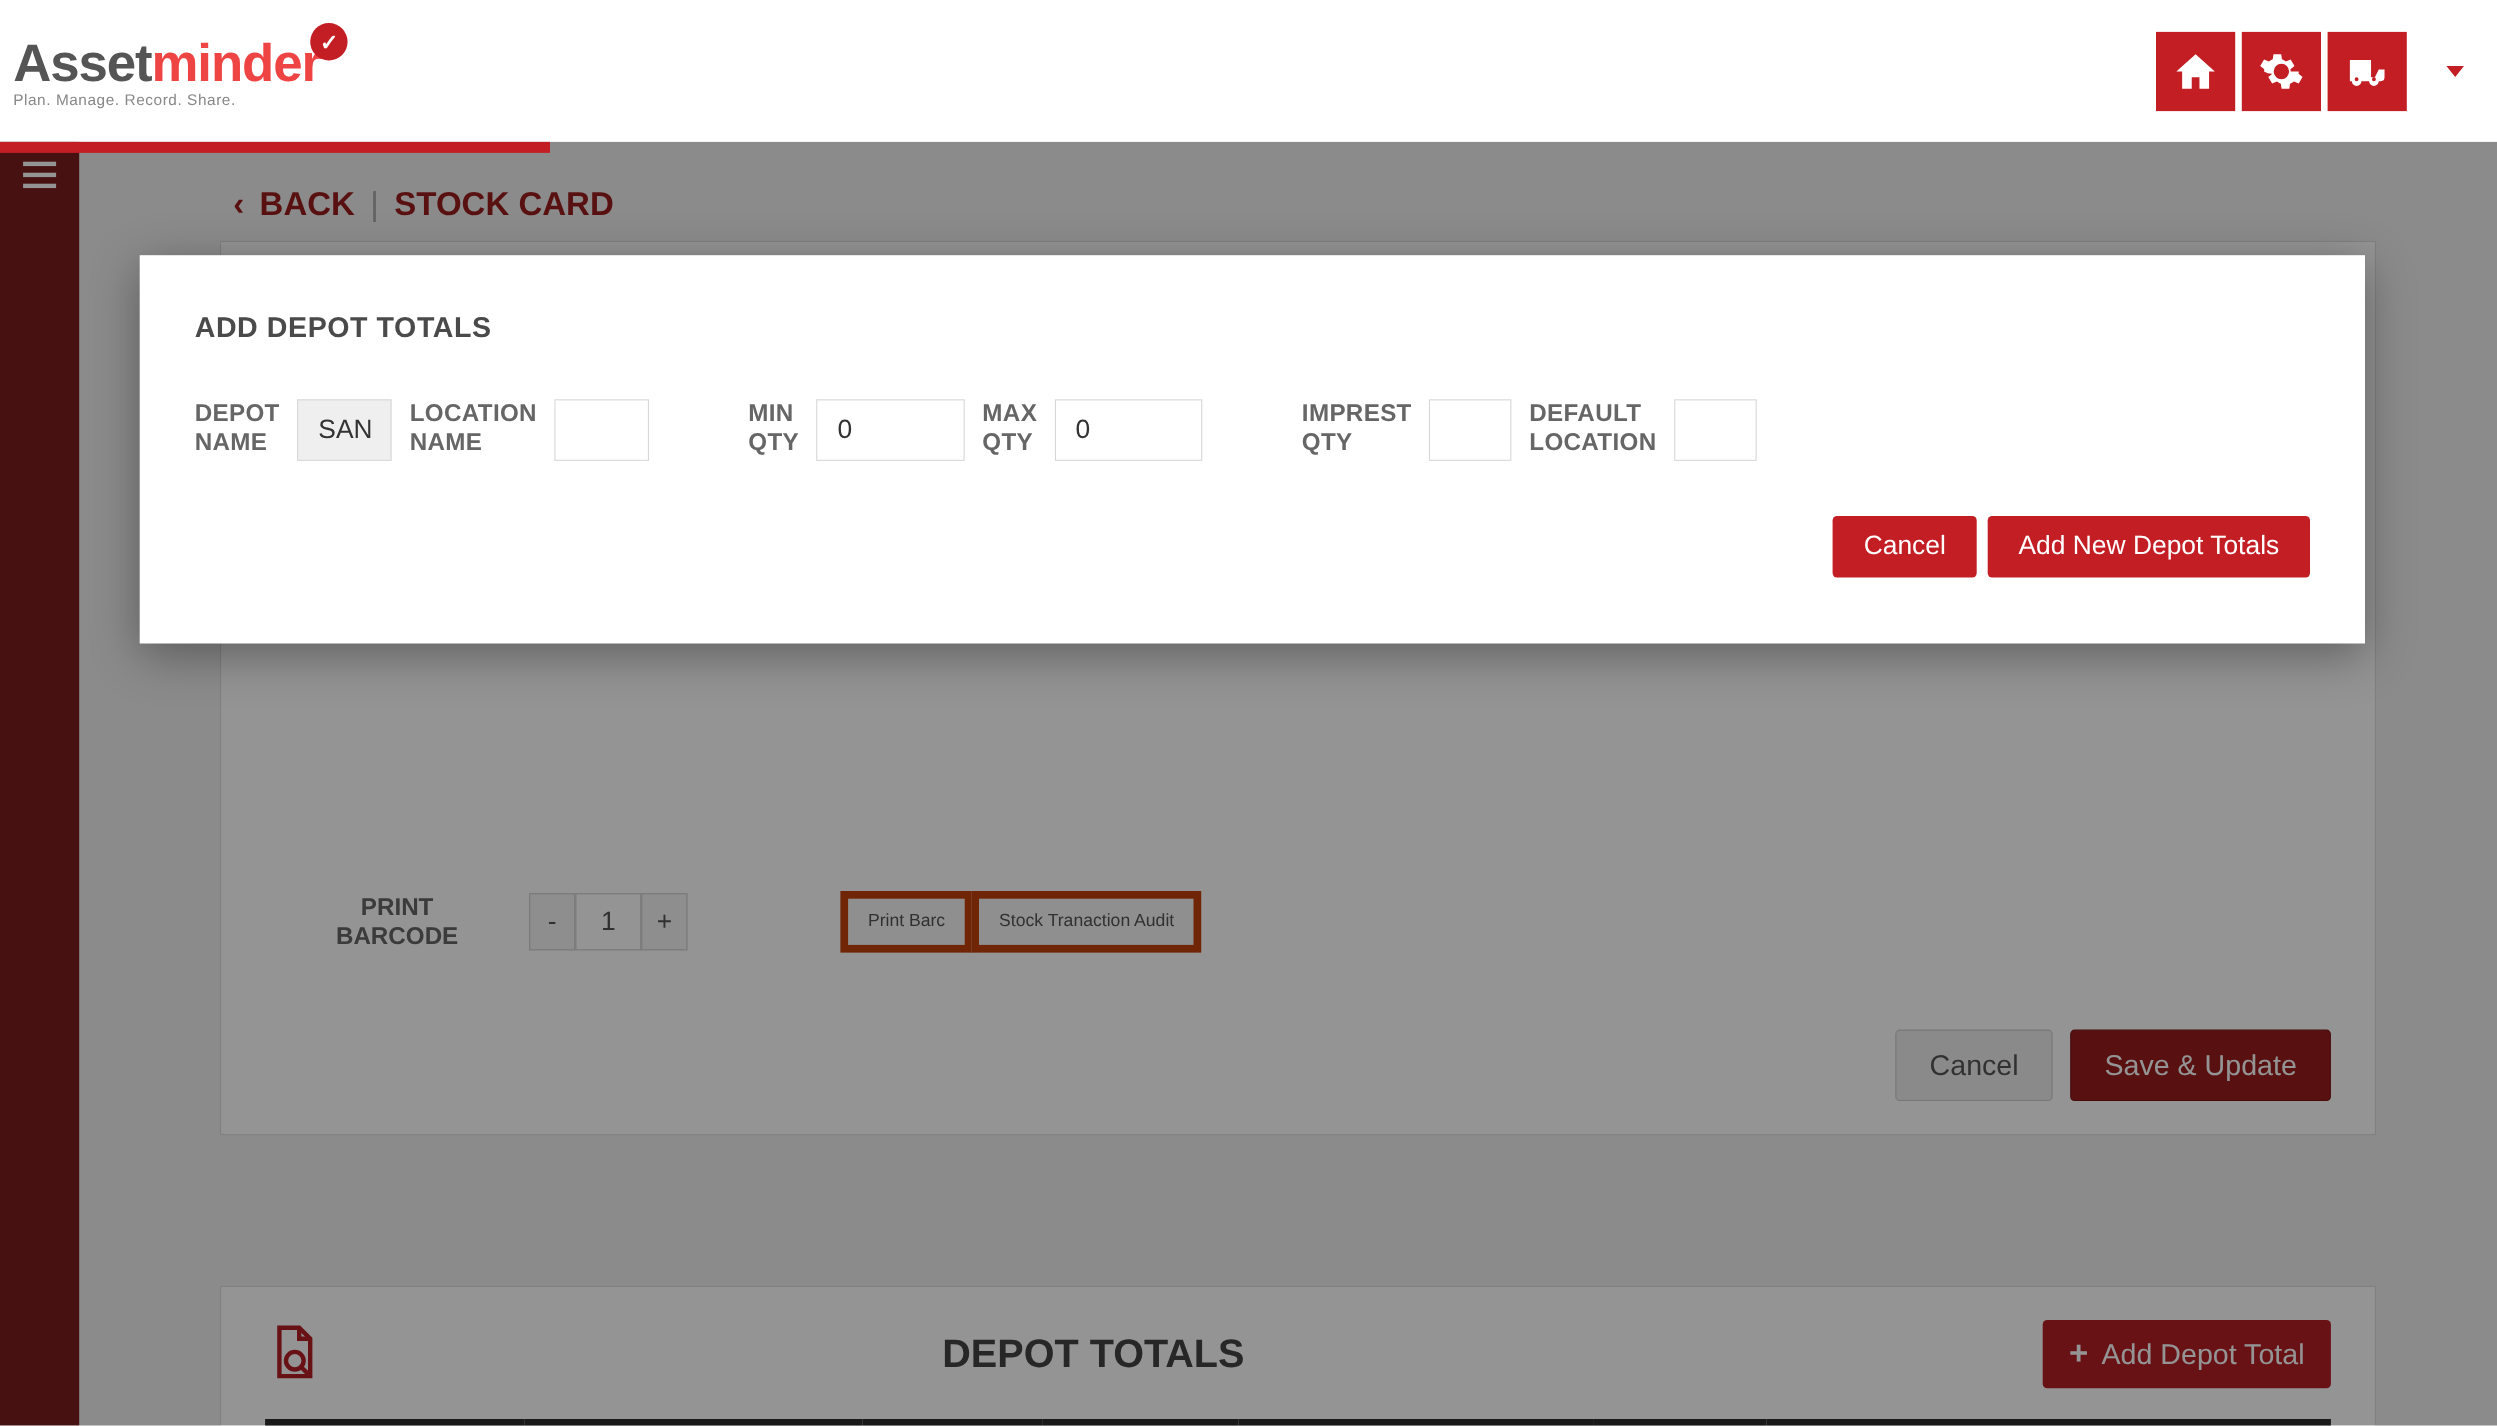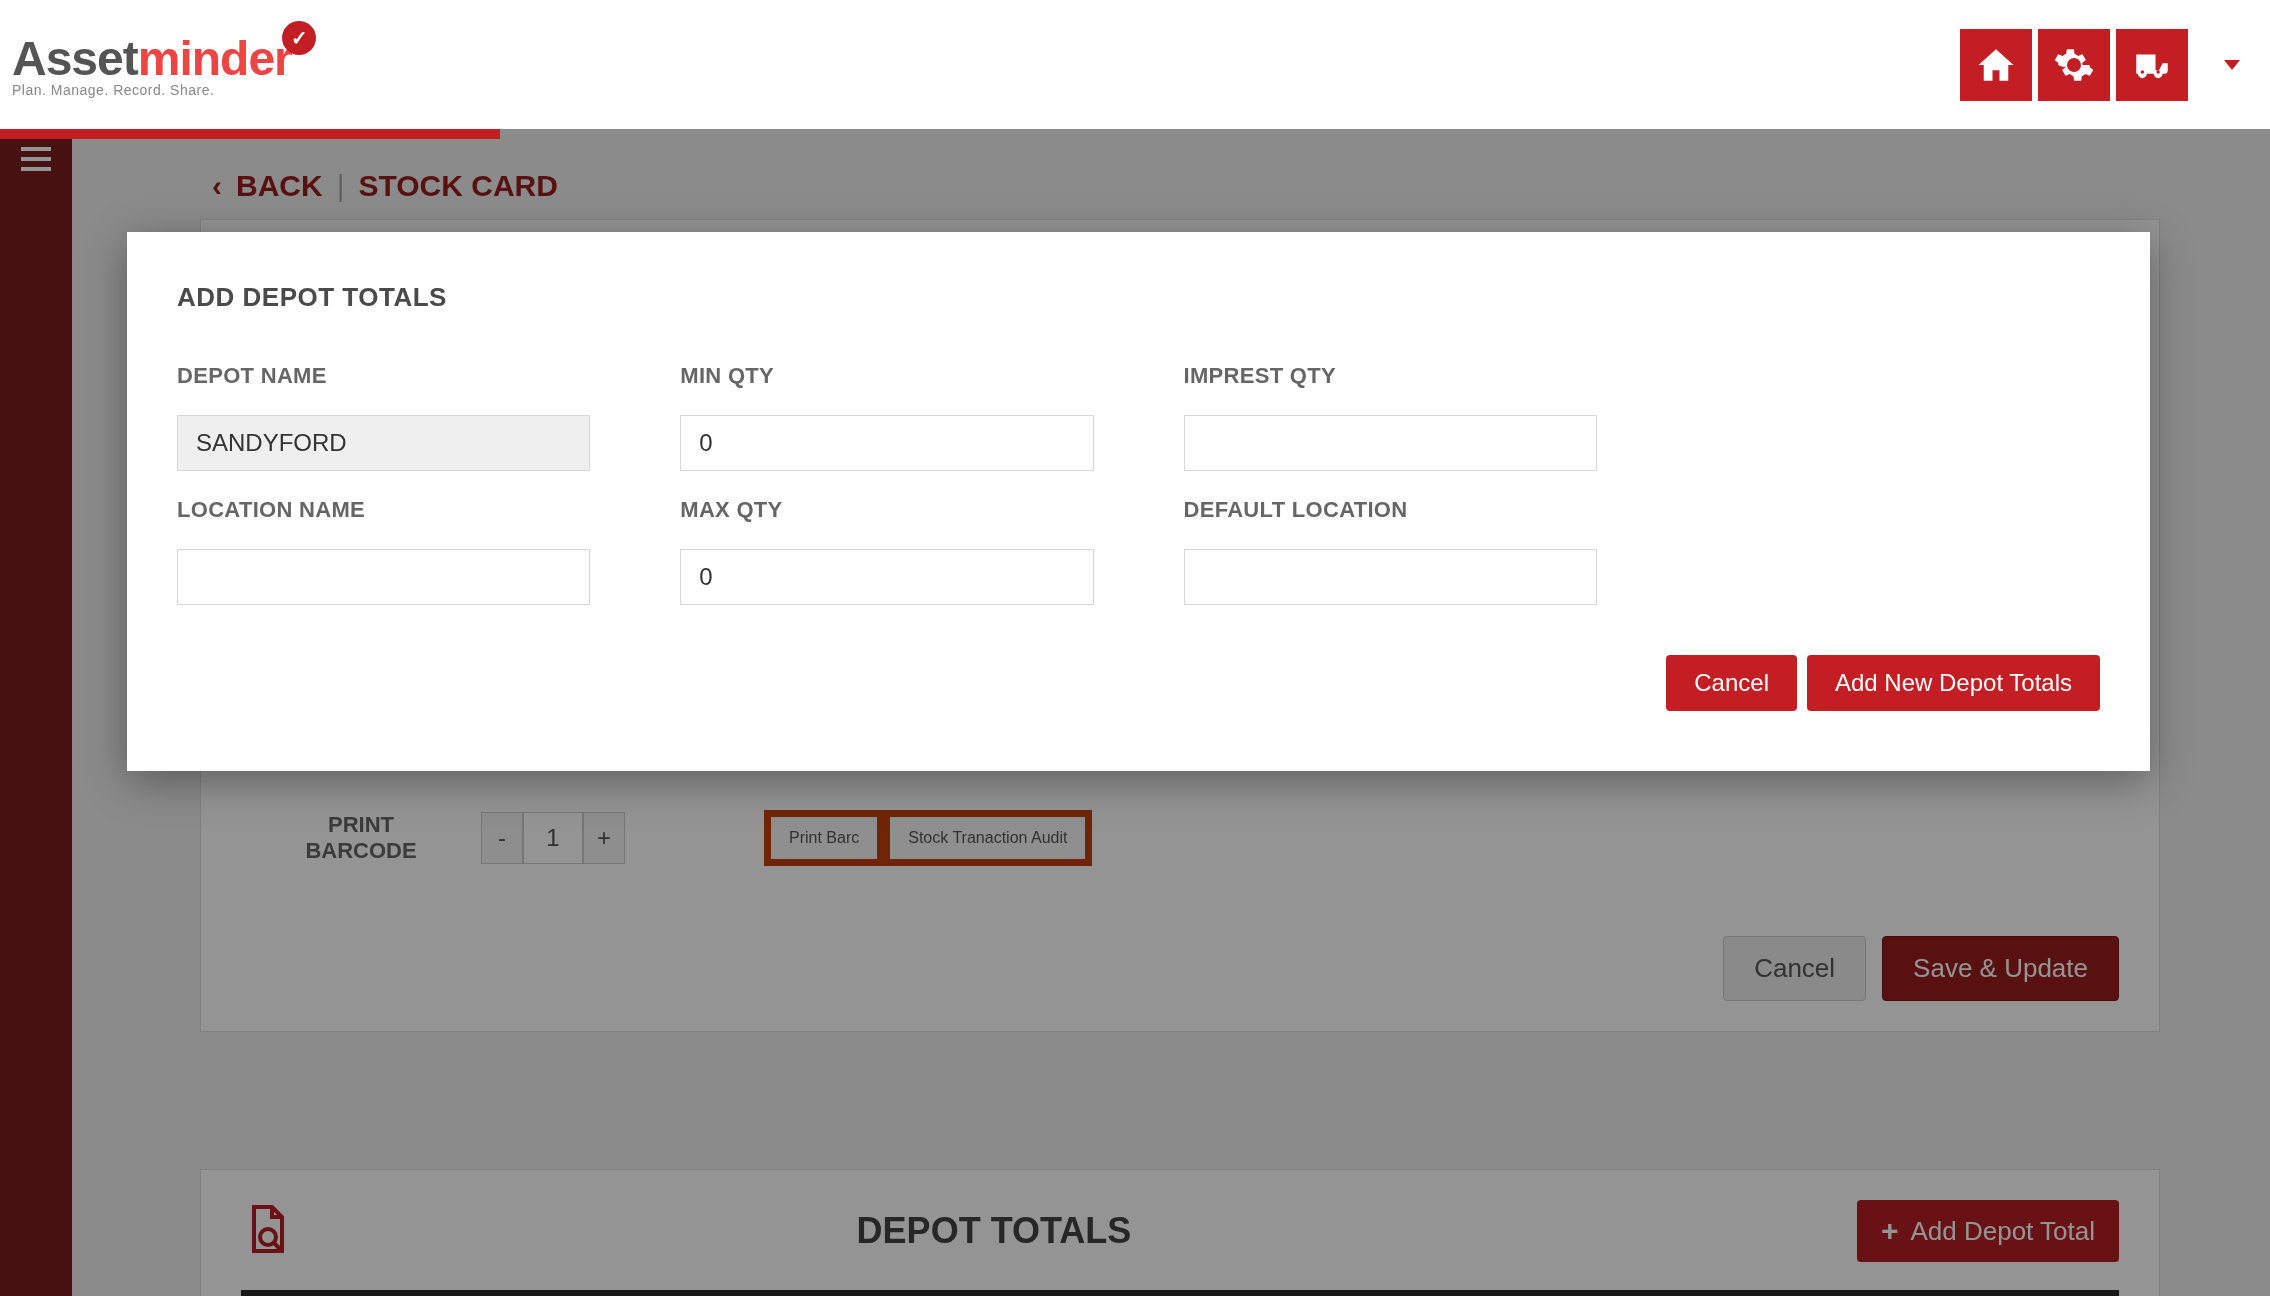--- a/index.html
+++ b/index.html
@@ -57,21 +57,21 @@
   .depot-title { flex: 1; text-align: center; font-size: 36px; font-weight: 700; color: #444; margin-left: -160px; }
   .btn-add-depot { background: #b61f27; color: #fff; padding: 14px 24px; font-size: 26px; border-radius: 4px; display: flex; align-items: center; gap: 12px; }
   
   table.depot-table { width: 100%; border-collapse: collapse; }
   table.depot-table thead th { background: #2b2b2b; color: #eee; text-align: left; padding: 16px 20px; font-size: 22px; font-weight: 500; }
   
   
   .modal { position: absolute; left: 127px; right: 120px; top: 232px; background: #fff; box-shadow: 0 10px 40px rgba(0,0,0,0.35); padding: 50px 50px 60px 50px; z-index: 20; }
   .modal h2 { font-size: 26px; font-weight: 700; color: #4a4a4a; letter-spacing: 0.5px; margin-bottom: 50px; }
   .form-grid { display: grid; grid-template-columns: repeat(4, 1fr); gap: 14px 90px; }
-  .form-col { display: flex; flex-direction: column; gap: 26px; }
+  .form-col { display: flex; flex-direction: row; gap: 16px; }
   .form-label { font-size: 22px; color: #666; font-weight: 600; letter-spacing: 0.3px; }
   .form-input { height: 56px; border: 1px solid #d7d7d7; padding: 0 18px; font-size: 24px; color: #333; background: #fff; width: 100%; }
   .form-input[readonly] { background: #efefef; }
   .modal-actions { display: flex; justify-content: flex-end; gap: 10px; margin-top: 50px; }
   .mbtn { padding: 14px 28px; font-size: 24px; border-radius: 4px; border: none; cursor: pointer; }
   .mbtn.red { background: #c41e25; color: #fff; }
 </style>
 </head>
 <body>
 

